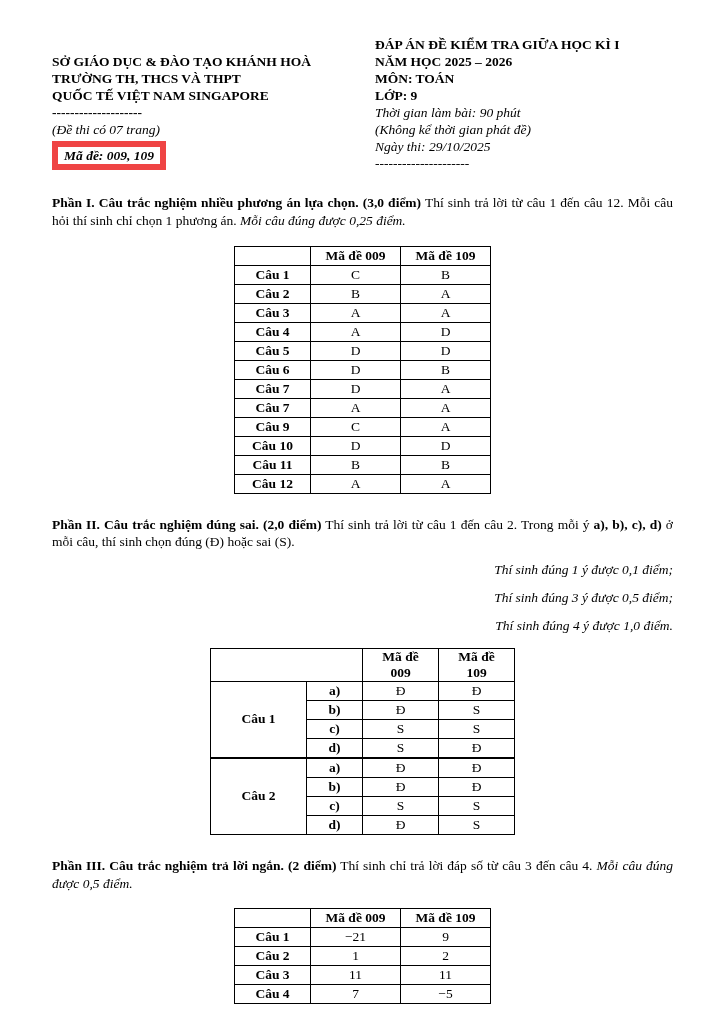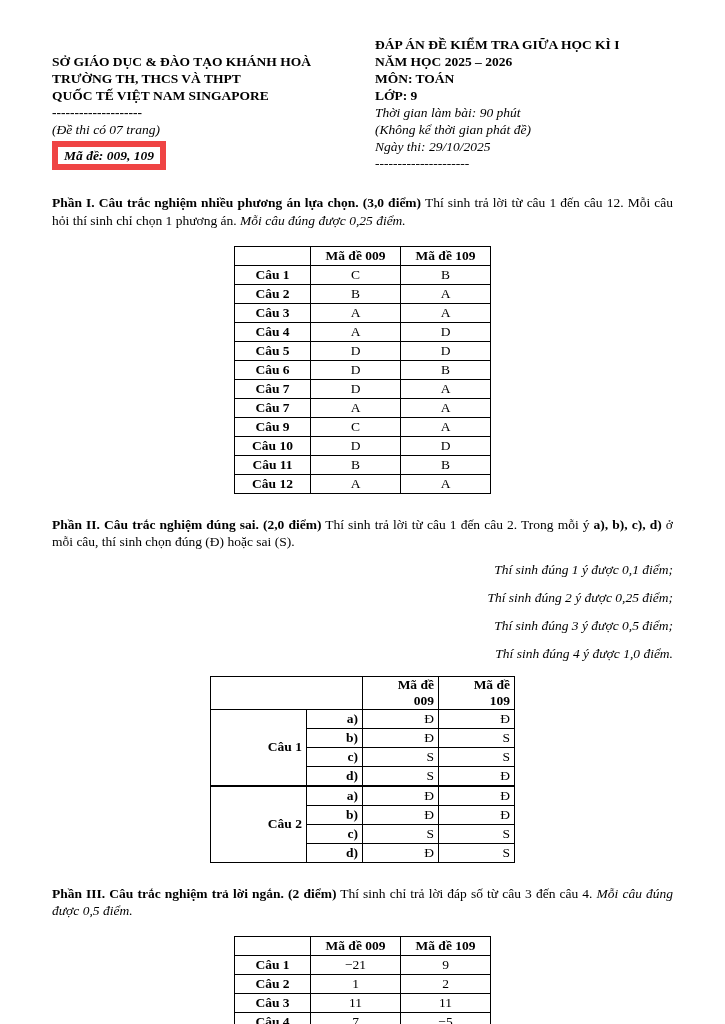--- a/index.html
+++ b/index.html
@@ -34,21 +34,21 @@
   .scoring { margin-top: 10px; font-style: italic; text-align: right; }
 
   
   .ans-table { border-collapse: collapse; margin: 16px auto 0 auto; text-align: center; table-layout: fixed; }
   .ans-table th, .ans-table td { border: 1px solid #000; padding: 0 4px; height: 18px; line-height: 16px; overflow: hidden; }
   .ans-table th { font-weight: bold; }
   .row-label { font-weight: bold; }
   .c-label { width: 76px; } .c-ans { width: 90px; }
   .c-group { width: 96px; } .c-key { width: 56px; } .c-ans2 { width: 76px; }
   .pre { white-space: pre-line; }
-  .t2 { margin-top: 13px; text-align: right; }
+  .t2 { margin-top: 13px; }
   .group-sep td { border-top: 2px solid #000; }
 </style>
 </head>
 <body>
 
 <div class="page">
 
   <header class="doc-header">
     <div class="header-col left">
       <div class="hline b">SỞ GIÁO DỤC &amp; ĐÀO TẠO KHÁNH HOÀ</div>
@@ -147,21 +147,20 @@
           <td class="row-label">Câu 12</td>
           <td>A</td>
           <td>A</td>
         </tr>
       </tbody>
   </table>
 
   <p class="para part-intro"><b>Phần II. Câu trắc nghiệm đúng sai. (2,0 điểm)</b><span> Thí sinh trả lời từ câu 1 đến câu 2. Trong mỗi ý </span><b>a), b), c), d)</b><span> ở mỗi câu, thí sinh chọn đúng (Đ) hoặc sai (S).</span></p>
 
   <p class="para scoring">Thí sinh đúng 1 ý được 0,1 điểm;</p>
-  <p class="para scoring">Thí sinh đúng 2 ý được 0,25 điểm;</p>
   <p class="para scoring">Thí sinh đúng 3 ý được 0,5 điểm;</p>
   <p class="para scoring">Thí sinh đúng 4 ý được 1,0 điểm.</p>
 
   <table class="ans-table t2">
     <colgroup>
         <col class="c-group">
         <col class="c-key">
         <col class="c-ans2">
         <col class="c-ans2">
       </colgroup>

